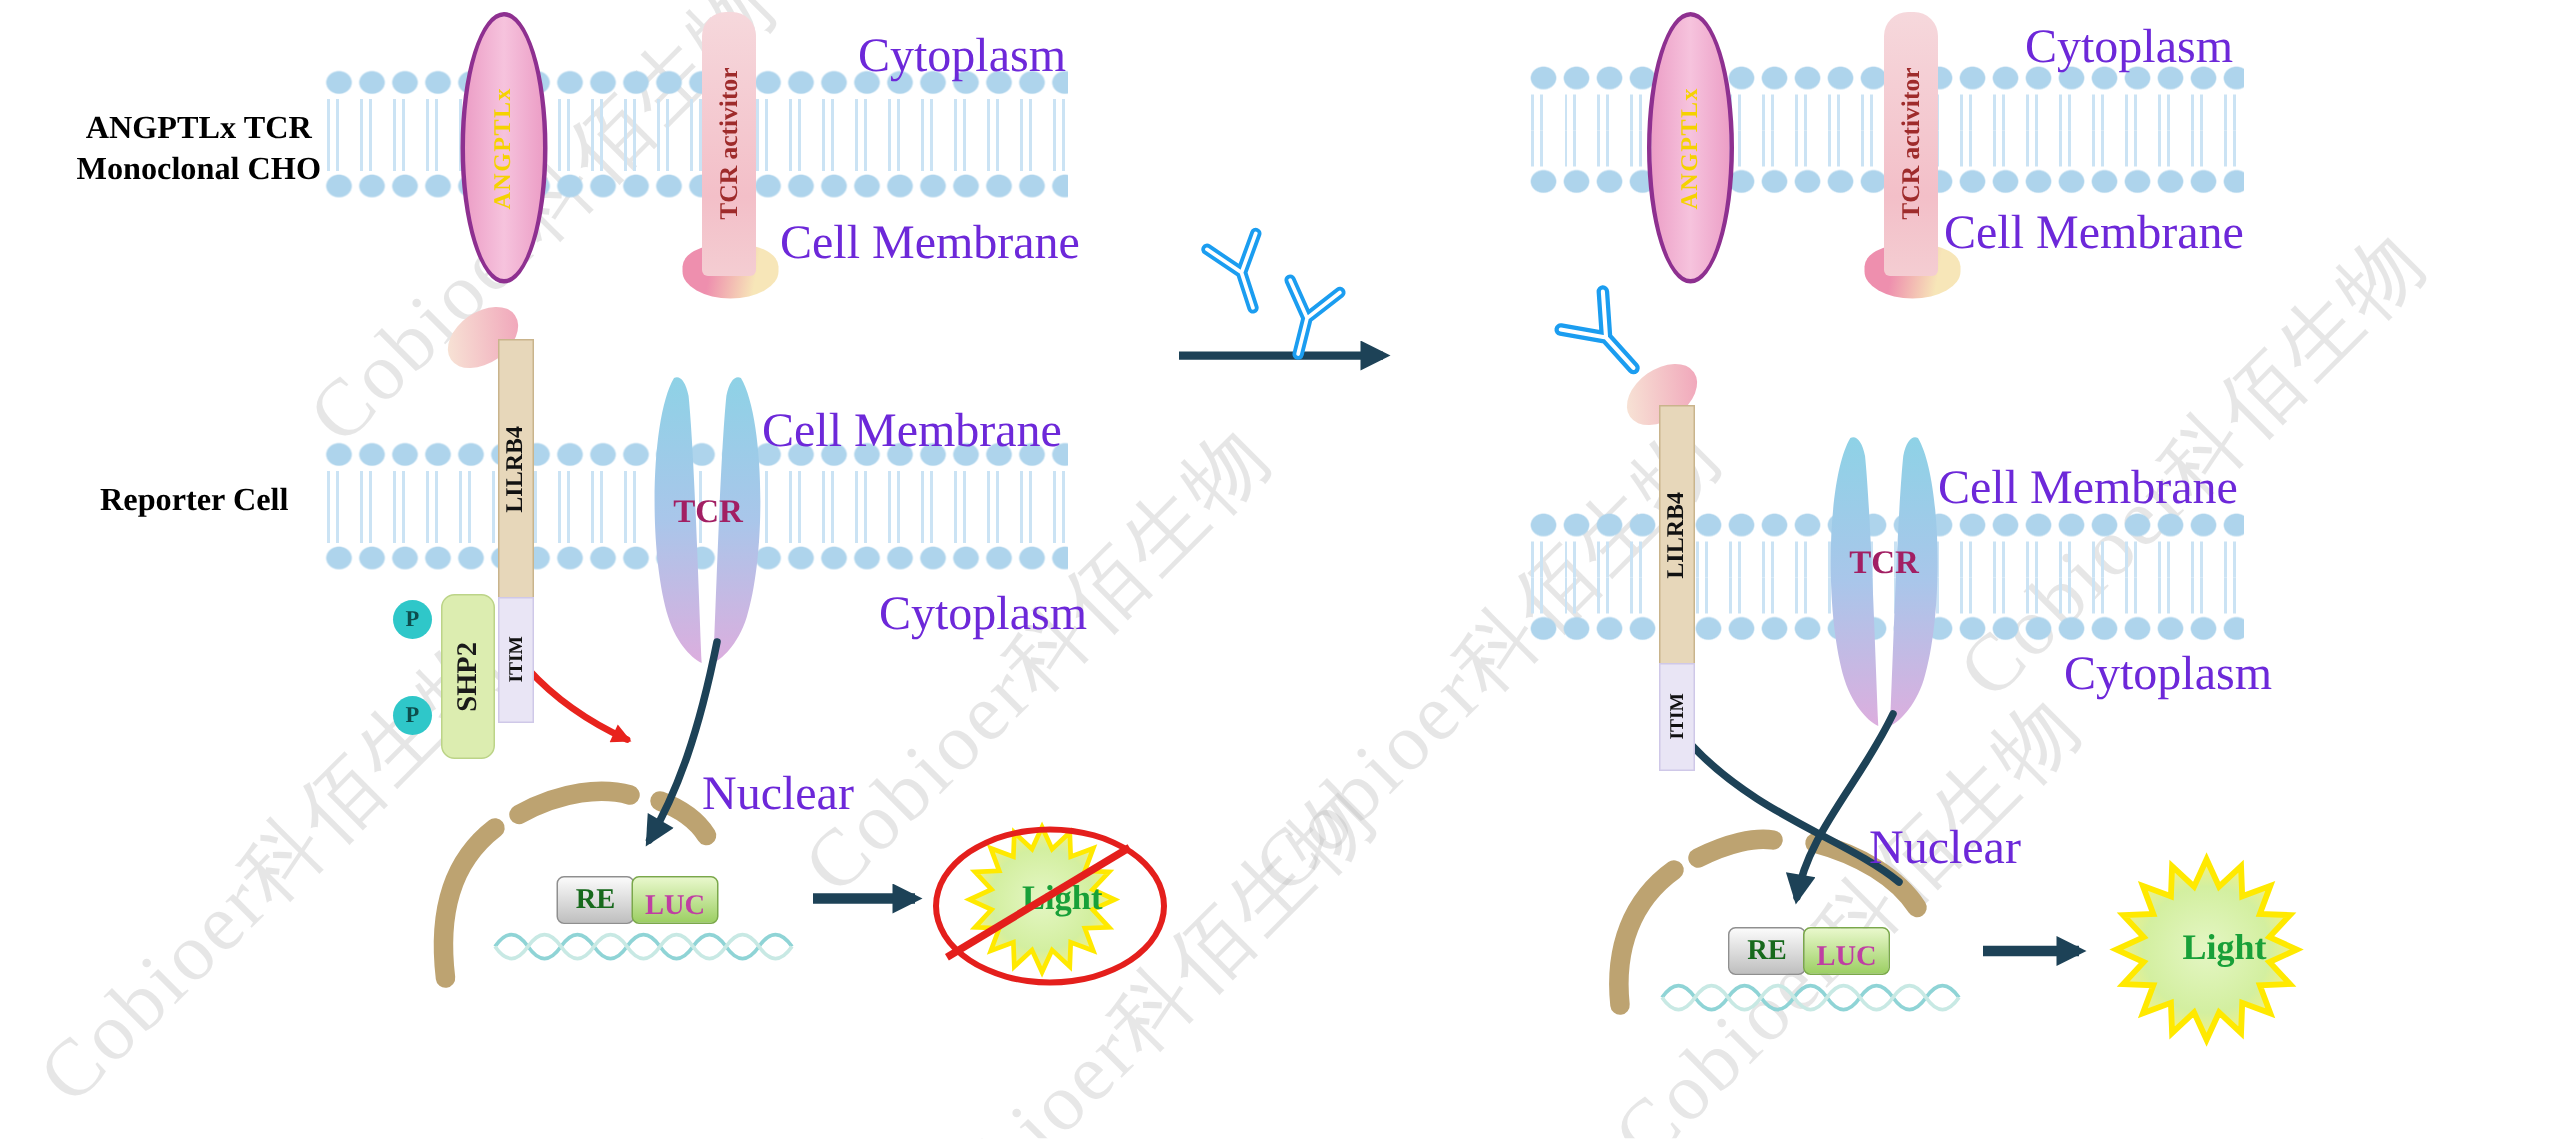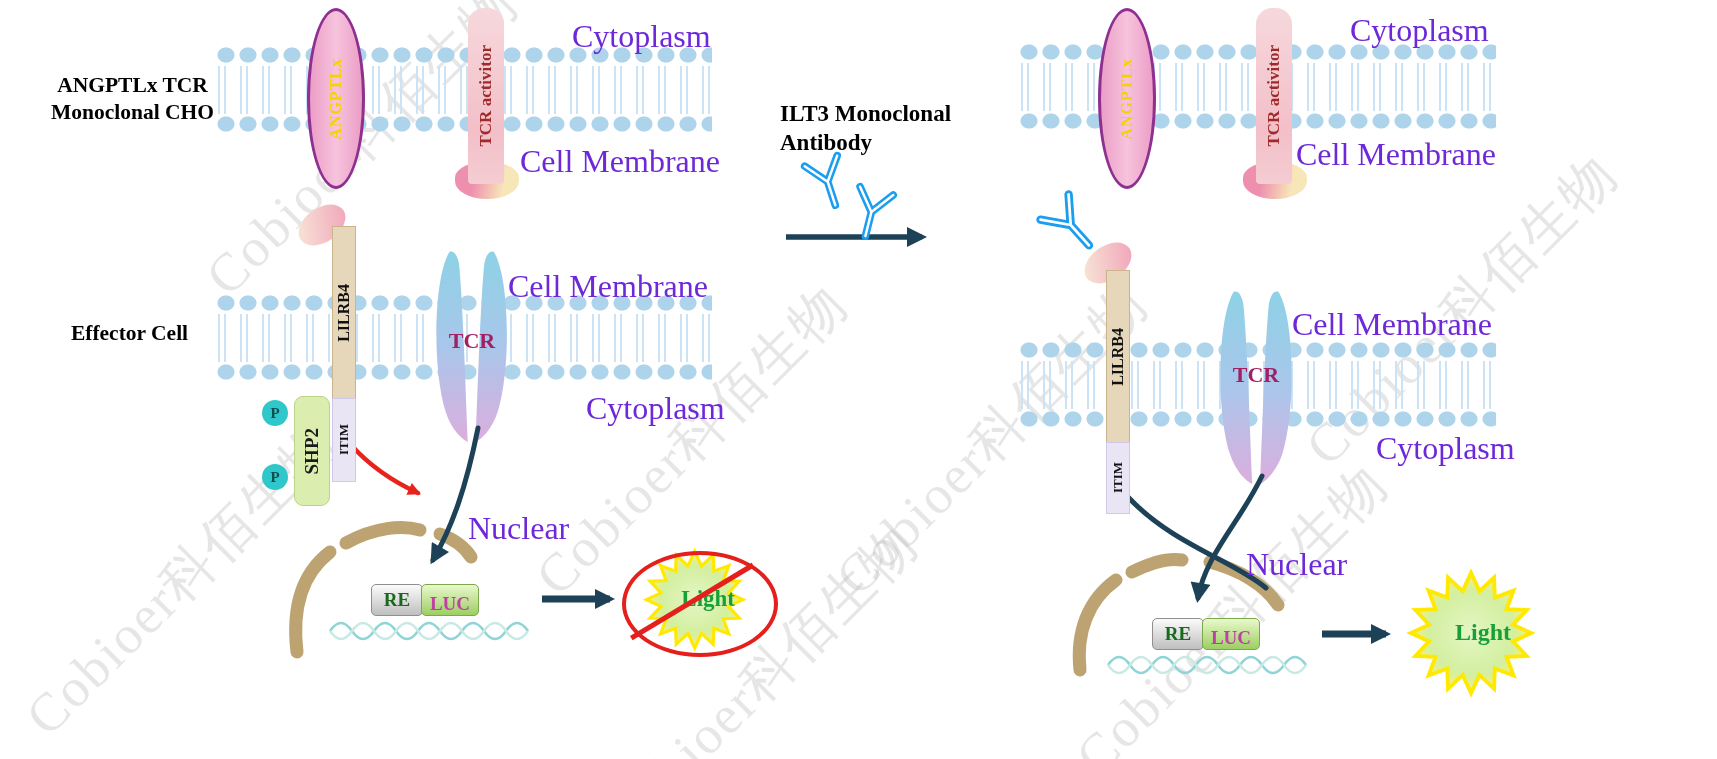--- a/index.html
+++ b/index.html
@@ -221,25 +221,21 @@
   <div class="prot lucbox" style="left:1202px;top:618px">
     <span>LUC</span>
   </div>
   <div class="lightlbl" style="left:1431px;top:619px;width:80px;font-size:24px">Light</div>
 
   <div class="hdr" style="left:30px;top:72px;width:205px">
     <div>ANGPTLx TCR</div>
     <div>Monoclonal CHO</div>
   </div>
   <div class="hdr" style="left:22px;top:320px;width:215px">
-    <div>Effector Cell</div>
-  </div>
-  <div class="hdr" style="left:780px;top:100px;width:210px;text-align:left;font-size:23px">
-    <div>ILT3 Monoclonal</div>
-    <div>Antibody</div>
+    <div>Reporter Cell</div>
   </div>
 
   <div class="lbl" style="left:572px;top:18px">Cytoplasm</div>
   <div class="lbl" style="left:520px;top:143px">Cell Membrane</div>
   <div class="lbl" style="left:508px;top:268px">Cell Membrane</div>
   <div class="lbl" style="left:586px;top:390px">Cytoplasm</div>
   <div class="lbl" style="left:468px;top:510px">Nuclear</div>
 
   <div class="lbl" style="left:1350px;top:12px">Cytoplasm</div>
   <div class="lbl" style="left:1296px;top:136px">Cell Membrane</div>

